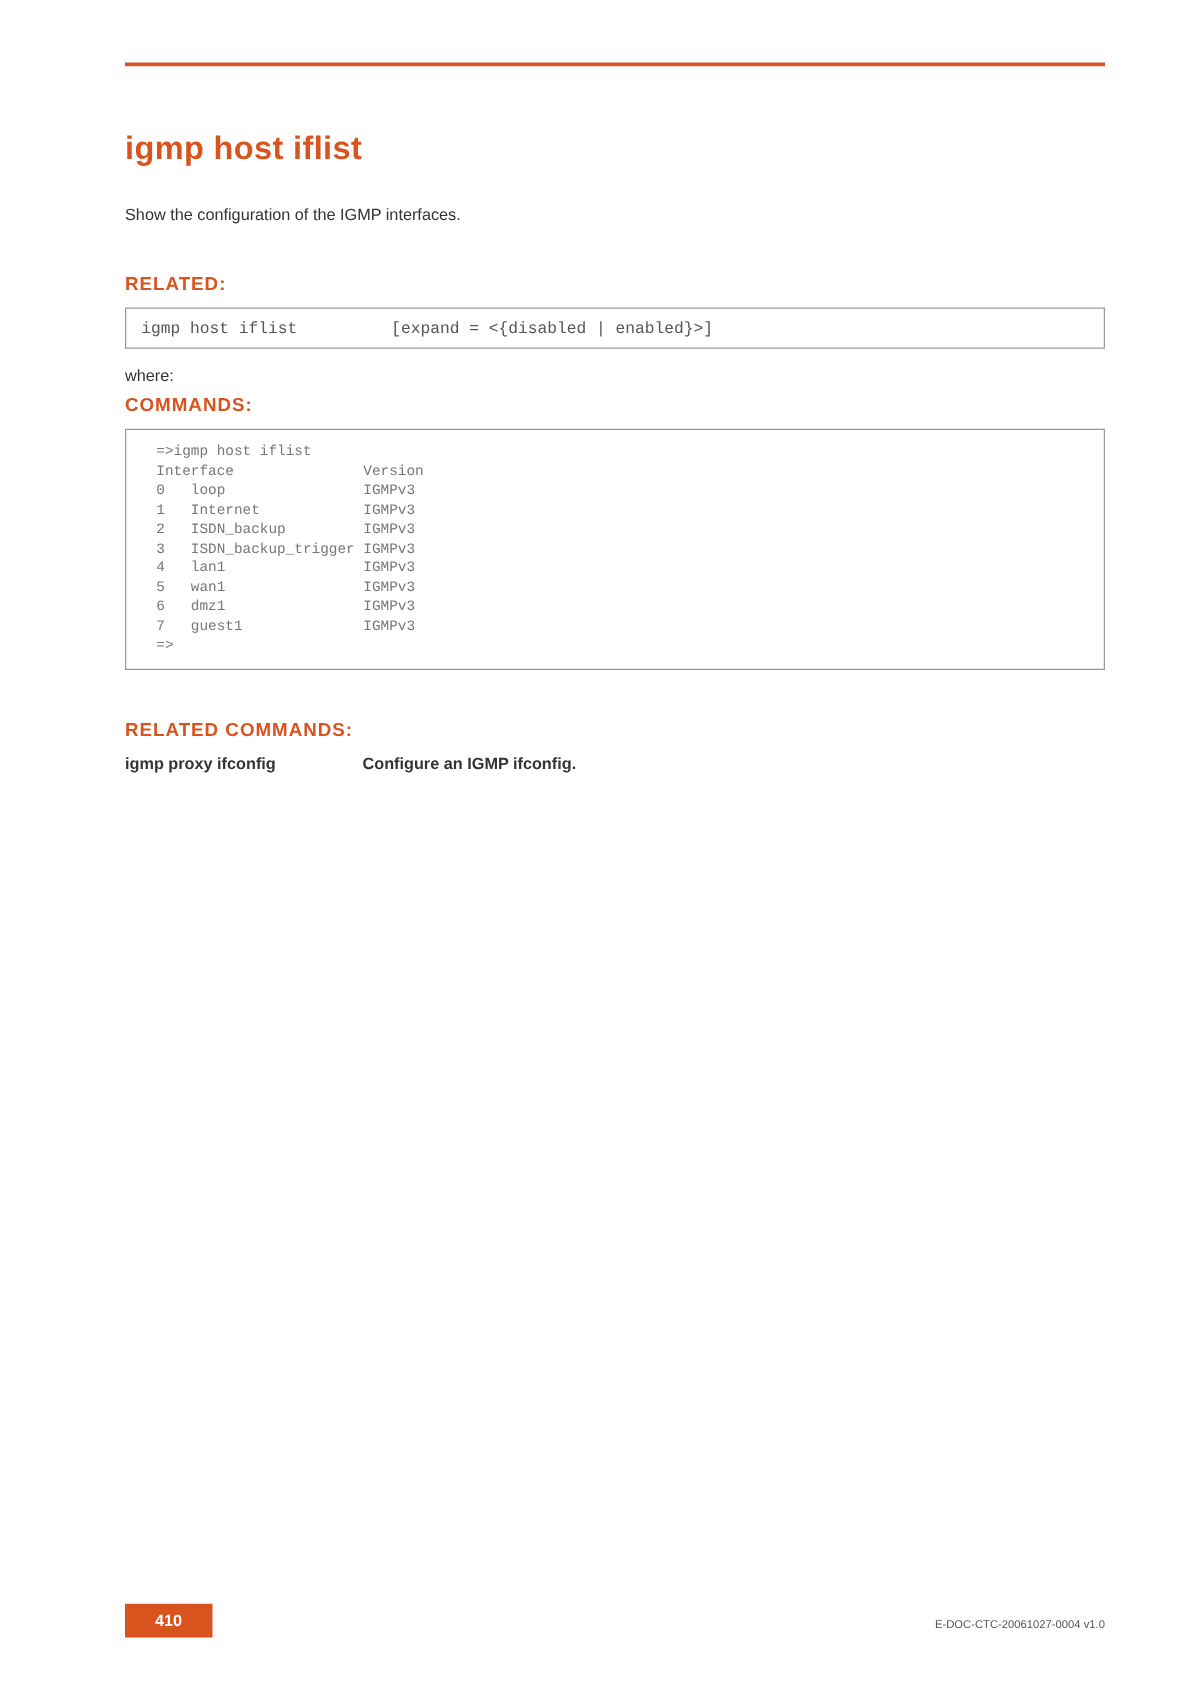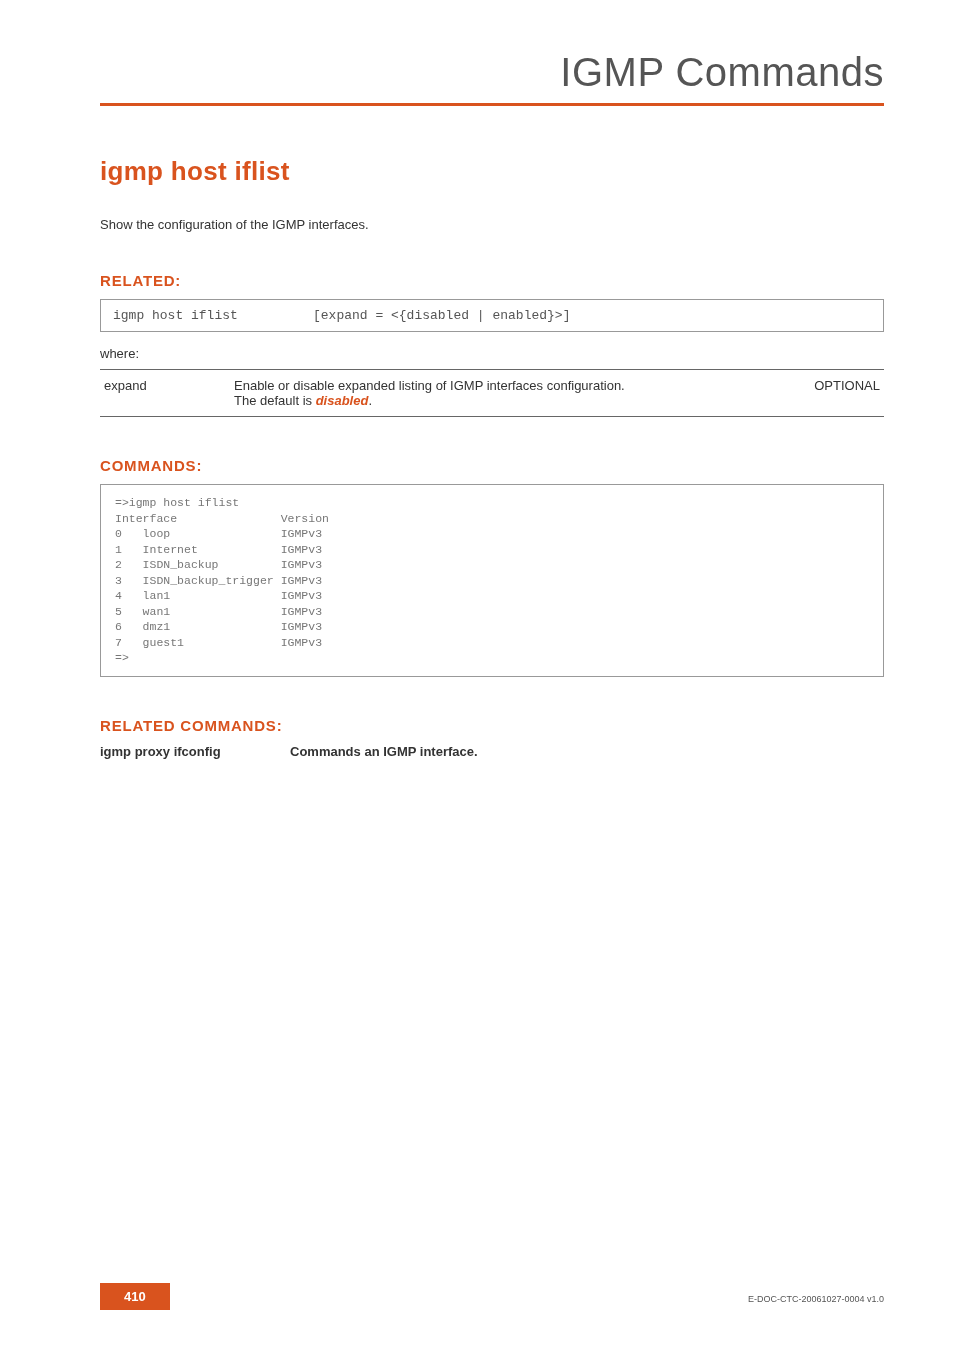--- a/index.html
+++ b/index.html
@@ -78,21 +78,21 @@
   .param-table tr {
     border-top: 1px solid #666;
     border-bottom: 1px solid #666;
   }
   .param-name { width: 130px; }
   .param-desc { }
   .param-opt { width: 100px; text-align: right; }
   .emph-disabled { color: #d9531e; font-style: italic; font-weight: bold; }
   .example-box {
     border: 1px solid #999;
-    padding: 10px 14px;
+    padding: 10px 24px;
     font-family: "Courier New", monospace;
     font-size: 11.5px;
     color: #777;
     white-space: pre;
     margin-bottom: 40px;
     line-height: 1.35;
   }
   .related-row {
     display: flex;
     font-size: 13px;
@@ -123,46 +123,33 @@
     right: 70px;
     bottom: 6px;
     font-size: 9px;
     color: #555;
   }
 </style>
 </head>
 <body>
 
 <div class="page">
-  <div class="chapter-title">IGMP Commands</div>
   <hr class="title-rule">
 
   <div class="cmd-title">igmp host iflist</div>
 
   <div class="indent description">Show the configuration of the IGMP interfaces.</div>
 
   <div class="section-label">RELATED:</div>
   <div class="indent">
     <div class="syntax-box">
       <span class="syntax-cmd">igmp host iflist</span>
       <span class="syntax-args">[expand = &lt;{disabled | enabled}&gt;]</span>
     </div>
     <div class="where">where:</div>
-    <table class="param-table">
-      <tbody>
-          <tr>
-        <td class="param-name">expand</td>
-        <td class="param-desc">
-          <span>Enable or disable expanded listing of IGMP interfaces configuration.</span><br>
-          <span>The default is </span><span class="emph-disabled">disabled</span><span>.</span>
-        </td>
-        <td class="param-opt">OPTIONAL</td>
-      </tr>
-    </tbody>
-      </table>
   </div>
 
   <div class="section-label">COMMANDS:</div>
   <div class="indent">
     <div class="example-box">=&gt;igmp host iflist
 Interface               Version
 0   loop                IGMPv3
 1   Internet            IGMPv3
 2   ISDN_backup         IGMPv3
 3   ISDN_backup_trigger IGMPv3
@@ -170,21 +157,21 @@
 5   wan1                IGMPv3
 6   dmz1                IGMPv3
 7   guest1              IGMPv3
 =&gt;</div>
   </div>
 
   <div class="section-label">RELATED COMMANDS:</div>
   <div class="indent">
     <div class="related-row">
       <span class="related-cmd">igmp proxy ifconfig</span>
-      <span class="related-desc">Commands an IGMP interface.</span>
+      <span class="related-desc">Configure an IGMP ifconfig.</span>
     </div>
   </div>
 </div>
 
 <div class="footer">
   <div class="page-num-box">410</div>
   <div class="doc-id">E-DOC-CTC-20061027-0004 v1.0</div>
 </div>
 
 </body></html>

